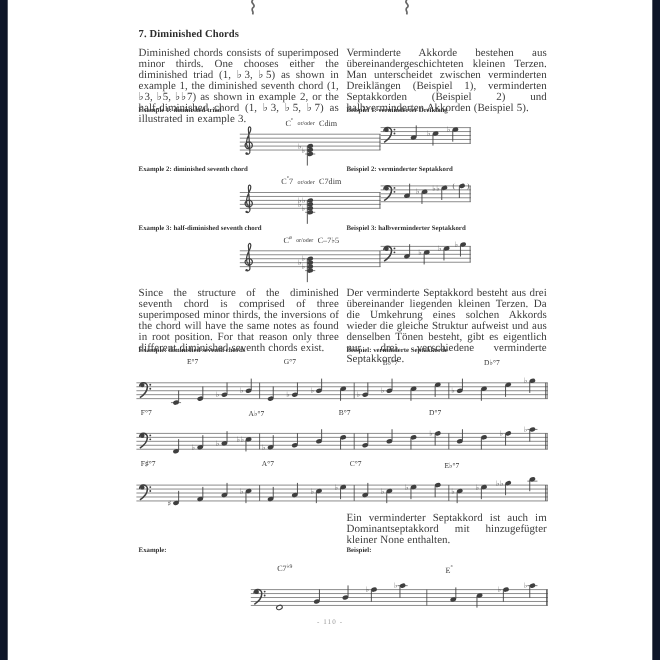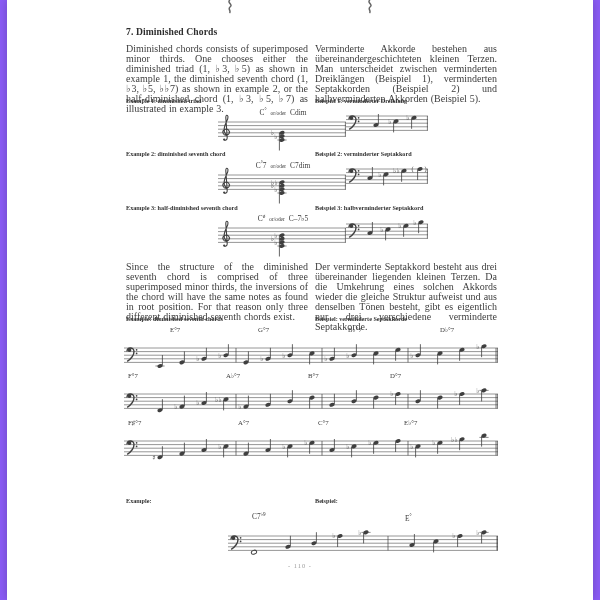--- a/index.html
+++ b/index.html
@@ -1,16 +1,16 @@
 <!DOCTYPE html>
 <html><head>
 <meta charset="utf-8">
 <style>
   html,body{margin:0;padding:0;}
-  .canvas{position:relative;width:600px;height:600px;background:#8b5cf6;overflow:hidden;
+  .canvas{position:relative;width:600px;height:600px;background:#0f172a;overflow:hidden;
           font-family:"Liberation Serif", serif;color:#3b3b3b;}
   .page{position:absolute;left:7px;top:0;width:586px;height:600px;background:#ffffff;
         box-shadow:0 0 9px rgba(0,0,0,.22);}
   .abs{position:absolute;}
   .heading{font-size:9.6px;font-weight:bold;color:#2e2e2e;letter-spacing:.1px;}
   .body-text{font-size:10px;line-height:10px;text-align:justify;color:#3d3d3d;
              word-spacing:.4px;}
   .ex-label{font-size:6.2px;font-weight:bold;color:#333;}
   .chord-label{font-size:7.4px;color:#3a3a3a;text-align:center;white-space:nowrap;}
   .chord-label .mid{font-size:5.4px;margin:0 4px;}
@@ -367,20 +367,21 @@
         <text x="308.2" y="18.2" font-size="7" font-family="DejaVu Sans, sans-serif" fill="#3f3f3f">♭</text>
         <ellipse cx="338" cy="12.2" rx="2.7" ry="1.9" transform="rotate(-18 338 12.2)" fill="#3f3f3f"></ellipse>
         <line x1="335.6" y1="12.799999999999999" x2="335.6" y2="23.2" stroke="#3f3f3f" stroke-width="0.8"></line>
         <text x="327" y="14.6" font-size="7" font-family="DejaVu Sans, sans-serif" fill="#3f3f3f">♭</text>
         <text x="330.6" y="14.6" font-size="7" font-family="DejaVu Sans, sans-serif" fill="#3f3f3f">♭</text>
         <line x1="355.4" y1="10.4" x2="364.6" y2="10.4" stroke="#3f3f3f" stroke-width="0.6"></line>
         <ellipse cx="360" cy="8.6" rx="2.7" ry="1.9" transform="rotate(-18 360 8.6)" fill="#3f3f3f"></ellipse>
         <line x1="357.6" y1="9.2" x2="357.6" y2="19.6" stroke="#3f3f3f" stroke-width="0.8"></line>
       </svg>
 
+    <div class="abs body-text" style="left:308px;top:467px;width:182px">Ein verminderter Septakkord ist auch im Dominantseptakkord mit hinzugefügter kleiner None enthalten.</div>
 
     <div class="abs ex-label" style="left:119px;top:497px">Example:</div>
     <div class="abs ex-label" style="left:308px;top:497px">Beispiel:</div>
 
     <div class="abs chord-label" style="left:245px;top:511px">
       <span>C7</span><sup>♭9</sup>
     </div>
     <div class="abs chord-label" style="left:398px;top:513px">
       <span>E</span><sup>°</sup>
     </div>

